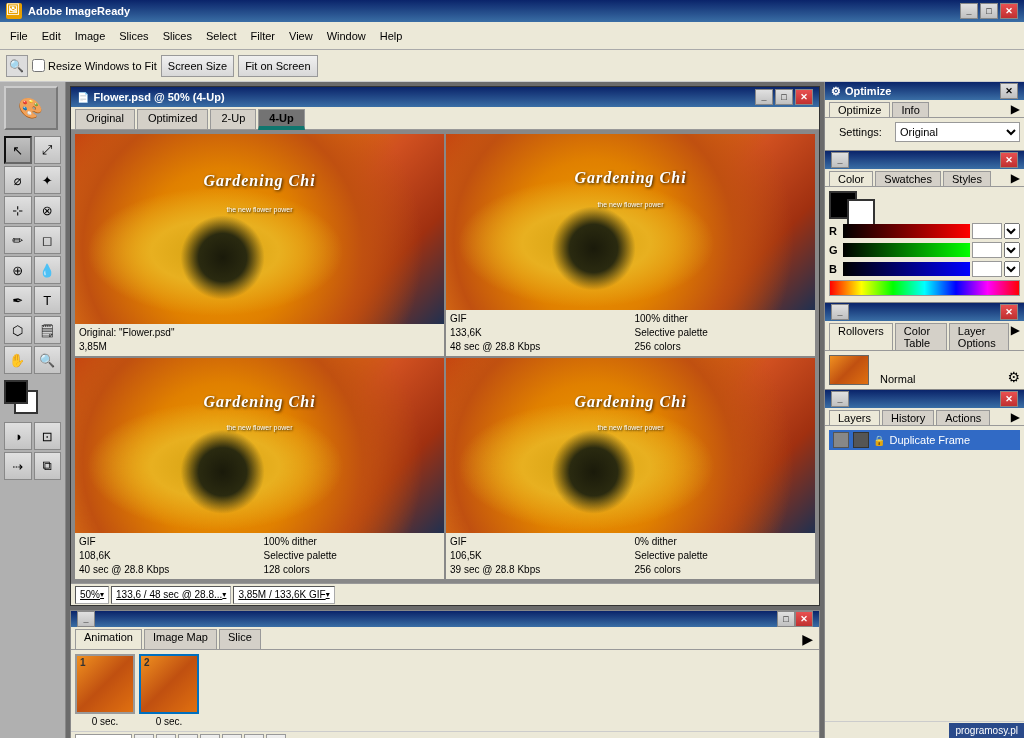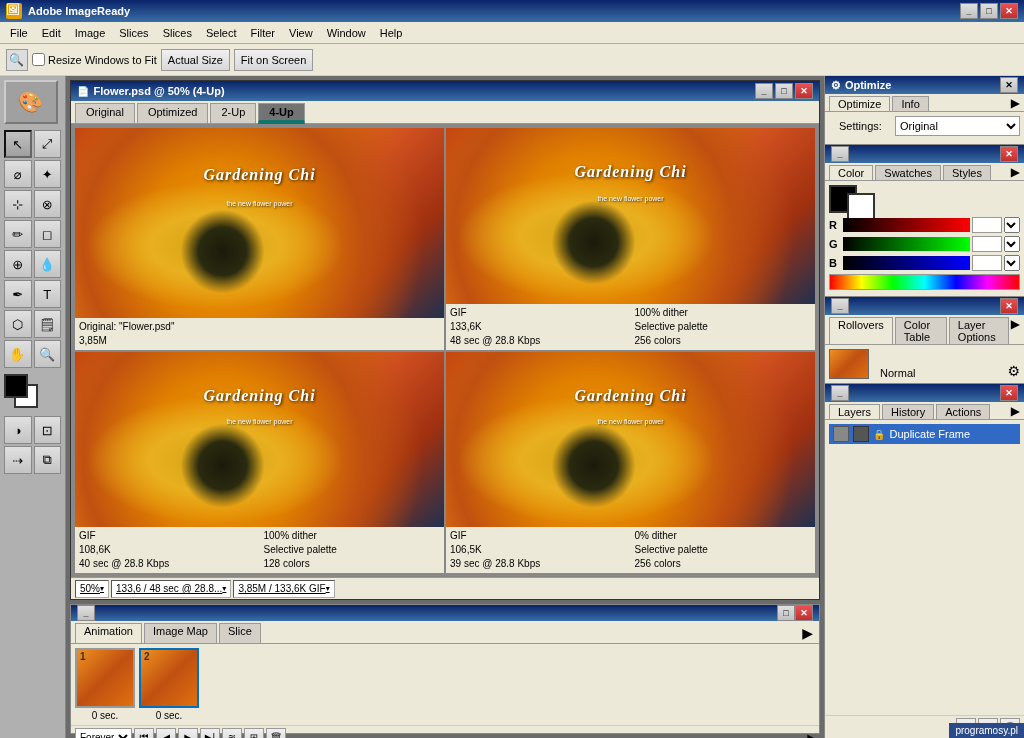--- a/index.html
+++ b/index.html
@@ -24,21 +24,21 @@
       cursor: pointer; color: #000;
     }
     .title-btn.close { background: linear-gradient(to bottom, #e85050, #c03030); color: white; }
 
     
     .menu-bar {
       background: #ece9d8;
       display: flex;
       align-items: center;
       padding: 2px 4px;
-      height: 22px;
+      height: 28px;
       border-bottom: 1px solid #aaa;
       gap: 2px;
     }
     .menu-item {
       padding: 2px 6px;
       cursor: pointer;
       font-size: 11px;
     }
 
     
@@ -507,21 +507,21 @@
   <span class="menu-item">Window</span>
   <span class="menu-item">Help</span>
 </div>
 
 <div class="toolbar">
   <div class="toolbar-icon">🔍</div>
   <label class="toolbar-check">
     <input type="checkbox" style="">
     <span>Resize Windows to Fit</span>
   </label>
-  <button class="toolbar-btn">Actual Size</button>
+  <button class="toolbar-btn">Screen Size</button>
   <button class="toolbar-btn">Fit on Screen</button>
 </div>
 
 <div class="main-layout">
 
   <div class="toolbox">
     <div style="width:54px;height:44px;background:#a0a0a0;border:2px outset #ccc;margin-bottom:4px;display:flex;align-items:center;justify-content:center;font-size:20px;">🎨</div>
     <div class="tool-row">
       <div class="tool-btn active">↖</div>
       <div class="tool-btn">⤢</div>

